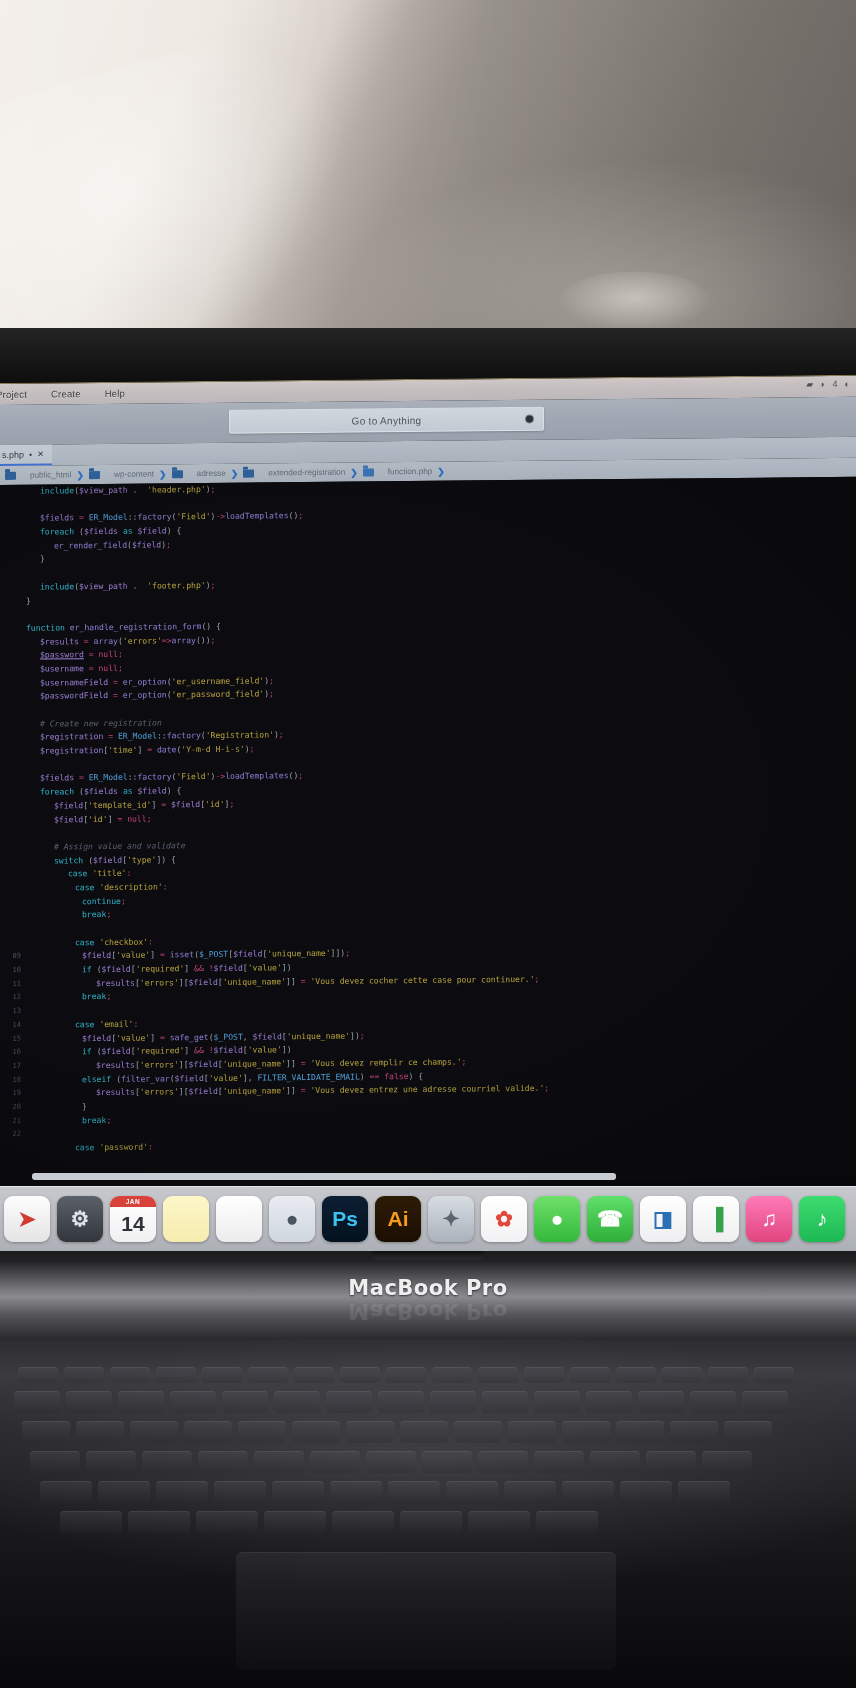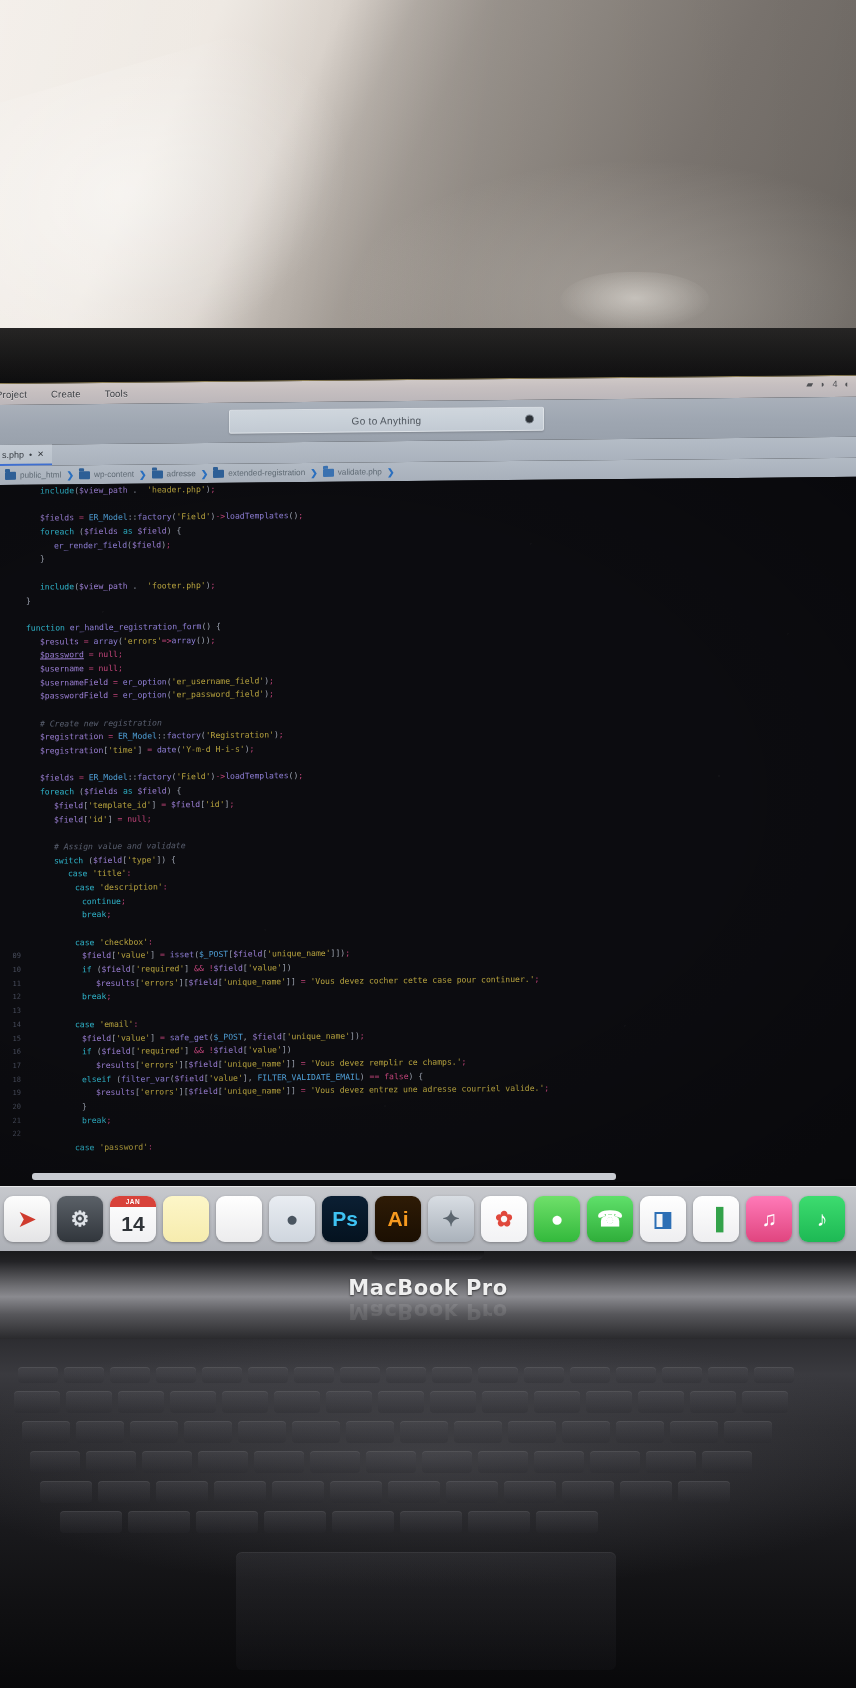--- a/index.html
+++ b/index.html
@@ -99,21 +99,21 @@
   }
   .tab .t-name{ font-size:9px; color:#353a40; }
   .tab .t-mod{ font-size:9px; color:#353a40; }
   .tab .t-close{ font-size:8px; color:#2a2e33; }
 
   .breadcrumb{
     position:absolute; left:0; top:83px; width:856px; height:19px;
     background:linear-gradient(180deg,#b2bac4 0%,#a8b0bb 100%);
     display:flex; align-items:center; padding-left:2px; gap:0px;
   }
-  .crumb{ display:flex; align-items:center; gap:4px; padding:0 3px; }
+  .crumb{ display:flex; align-items:center; gap:14px; padding:0 3px; }
   .crumb .fi{
     width:11px; height:8px; border-radius:1px; position:relative;
     background:#2e5f96; flex:none;
   }
   .crumb .fi:before{
     content:""; position:absolute; left:0; top:-2.5px; width:5px; height:3px;
     background:#2e5f96; border-radius:1px 1px 0 0;
   }
   .crumb .fi.blue2{ background:#3a71b0; }
   .crumb .fi.blue2:before{ background:#3a71b0; }
@@ -250,21 +250,21 @@
 <div id="bezel">
   <div id="bezelTopGlow"></div>
 </div>
 
 <div id="editor">
  <div id="editorInner">
 
   <div class="menubar">
     <span class="mi">Project</span>
     <span class="mi">Create</span>
-    <span class="mi">Tools</span>
+    <span class="mi">Help</span>
     <span class="traybar">
       <span class="tray-ico">▰</span>
       <span class="tray-ico">◗</span>
       <span class="tray-ico">4</span>
       <span class="tray-ico">◐</span>
     </span>
   </div>
 
   <div class="toolbar">
     <div class="gotoanything">
@@ -297,21 +297,21 @@
           <span class="ctext">adresse</span>
         </span>
         <span class="chev">❯</span>
         <span class="crumb">
           <span class="fi"></span>
           <span class="ctext">extended-registration</span>
         </span>
         <span class="chev">❯</span>
         <span class="crumb">
           <span class="fi blue2"></span>
-          <span class="ctext">validate.php</span>
+          <span class="ctext">function.php</span>
         </span>
         <span class="chev">❯</span>
       </div>
 
   <div id="codewrap">
     <div class="gutter"></div>
     <div class="code" id="codebody"><div class="ln"><span class="lnum"></span><span class="ltxt" style="left: 40px;"><span class="c-def">include</span><span class="c-pn">(</span><span class="c-var">$view_path</span> <span class="c-pn">.</span>  <span class="c-str">'header.php'</span><span class="c-pn">)</span><span class="c-op">;</span></span></div><div class="ln"><span class="lnum"></span><span class="ltxt" style="left: 26px;"></span></div><div class="ln"><span class="lnum"></span><span class="ltxt" style="left: 40px;"><span class="c-var">$fields</span> <span class="c-op">=</span> <span class="c-cls">ER_Model</span><span class="c-pn">::</span><span class="c-fn">factory</span><span class="c-pn">(</span><span class="c-str">'Field'</span><span class="c-pn">)</span><span class="c-op">-&gt;</span><span class="c-fn">loadTemplates</span><span class="c-pn">()</span><span class="c-op">;</span></span></div><div class="ln"><span class="lnum"></span><span class="ltxt" style="left: 40px;"><span class="c-def">foreach</span> <span class="c-pn">(</span><span class="c-var">$fields</span> <span class="c-def">as</span> <span class="c-var">$field</span><span class="c-pn">)</span> <span class="c-pn">{</span></span></div><div class="ln"><span class="lnum"></span><span class="ltxt" style="left: 54px;"><span class="c-fn">er_render_field</span><span class="c-pn">(</span><span class="c-var">$field</span><span class="c-pn">)</span><span class="c-op">;</span></span></div><div class="ln"><span class="lnum"></span><span class="ltxt" style="left: 40px;"><span class="c-pn">}</span></span></div><div class="ln"><span class="lnum"></span><span class="ltxt" style="left: 26px;"></span></div><div class="ln"><span class="lnum"></span><span class="ltxt" style="left: 40px;"><span class="c-def">include</span><span class="c-pn">(</span><span class="c-var">$view_path</span> <span class="c-pn">.</span>  <span class="c-str">'footer.php'</span><span class="c-pn">)</span><span class="c-op">;</span></span></div><div class="ln"><span class="lnum"></span><span class="ltxt" style="left: 26px;"><span class="c-pn">}</span></span></div><div class="ln"><span class="lnum"></span><span class="ltxt" style="left: 26px;"></span></div><div class="ln"><span class="lnum"></span><span class="ltxt" style="left: 26px;"><span class="c-def">function</span> <span class="c-fn">er_handle_registration_form</span><span class="c-pn">()</span> <span class="c-pn">{</span></span></div><div class="ln"><span class="lnum"></span><span class="ltxt" style="left: 40px;"><span class="c-var">$results</span> <span class="c-op">=</span> <span class="c-fn">array</span><span class="c-pn">(</span><span class="c-str">'errors'</span><span class="c-op">=&gt;</span><span class="c-fn">array</span><span class="c-pn">())</span><span class="c-op">;</span></span></div><div class="ln"><span class="lnum"></span><span class="ltxt" style="left: 40px;"><span class="c-var" style="text-decoration:underline">$password</span> <span class="c-op">=</span> <span class="c-cnst">null</span><span class="c-op">;</span></span></div><div class="ln"><span class="lnum"></span><span class="ltxt" style="left: 40px;"><span class="c-var">$username</span> <span class="c-op">=</span> <span class="c-cnst">null</span><span class="c-op">;</span></span></div><div class="ln"><span class="lnum"></span><span class="ltxt" style="left: 40px;"><span class="c-var">$usernameField</span> <span class="c-op">=</span> <span class="c-fn">er_option</span><span class="c-pn">(</span><span class="c-str">'er_username_field'</span><span class="c-pn">)</span><span class="c-op">;</span></span></div><div class="ln"><span class="lnum"></span><span class="ltxt" style="left: 40px;"><span class="c-var">$passwordField</span> <span class="c-op">=</span> <span class="c-fn">er_option</span><span class="c-pn">(</span><span class="c-str">'er_password_field'</span><span class="c-pn">)</span><span class="c-op">;</span></span></div><div class="ln"><span class="lnum"></span><span class="ltxt" style="left: 26px;"></span></div><div class="ln"><span class="lnum"></span><span class="ltxt" style="left: 40px;"><span class="c-cm"># Create new registration</span></span></div><div class="ln"><span class="lnum"></span><span class="ltxt" style="left: 40px;"><span class="c-var">$registration</span> <span class="c-op">=</span> <span class="c-cls">ER_Model</span><span class="c-pn">::</span><span class="c-fn">factory</span><span class="c-pn">(</span><span class="c-str">'Registration'</span><span class="c-pn">)</span><span class="c-op">;</span></span></div><div class="ln"><span class="lnum"></span><span class="ltxt" style="left: 40px;"><span class="c-var">$registration</span><span class="c-pn">[</span><span class="c-str">'time'</span><span class="c-pn">]</span> <span class="c-op">=</span> <span class="c-fn">date</span><span class="c-pn">(</span><span class="c-str">'Y-m-d H-i-s'</span><span class="c-pn">)</span><span class="c-op">;</span></span></div><div class="ln"><span class="lnum"></span><span class="ltxt" style="left: 26px;"></span></div><div class="ln"><span class="lnum"></span><span class="ltxt" style="left: 40px;"><span class="c-var">$fields</span> <span class="c-op">=</span> <span class="c-cls">ER_Model</span><span class="c-pn">::</span><span class="c-fn">factory</span><span class="c-pn">(</span><span class="c-str">'Field'</span><span class="c-pn">)</span><span class="c-op">-&gt;</span><span class="c-fn">loadTemplates</span><span class="c-pn">()</span><span class="c-op">;</span></span></div><div class="ln"><span class="lnum"></span><span class="ltxt" style="left: 40px;"><span class="c-def">foreach</span> <span class="c-pn">(</span><span class="c-var">$fields</span> <span class="c-def">as</span> <span class="c-var">$field</span><span class="c-pn">)</span> <span class="c-pn">{</span></span></div><div class="ln"><span class="lnum"></span><span class="ltxt" style="left: 54px;"><span class="c-var">$field</span><span class="c-pn">[</span><span class="c-str">'template_id'</span><span class="c-pn">]</span> <span class="c-op">=</span> <span class="c-var">$field</span><span class="c-pn">[</span><span class="c-str">'id'</span><span class="c-pn">]</span><span class="c-op">;</span></span></div><div class="ln"><span class="lnum"></span><span class="ltxt" style="left: 54px;"><span class="c-var">$field</span><span class="c-pn">[</span><span class="c-str">'id'</span><span class="c-pn">]</span> <span class="c-op">=</span> <span class="c-cnst">null</span><span class="c-op">;</span></span></div><div class="ln"><span class="lnum"></span><span class="ltxt" style="left: 26px;"></span></div><div class="ln"><span class="lnum"></span><span class="ltxt" style="left: 54px;"><span class="c-cm"># Assign value and validate</span></span></div><div class="ln"><span class="lnum"></span><span class="ltxt" style="left: 54px;"><span class="c-def">switch</span> <span class="c-pn">(</span><span class="c-var">$field</span><span class="c-pn">[</span><span class="c-str">'type'</span><span class="c-pn">])</span> <span class="c-pn">{</span></span></div><div class="ln"><span class="lnum"></span><span class="ltxt" style="left: 68px;"><span class="c-def">case</span> <span class="c-str">'title'</span><span class="c-op">:</span></span></div><div class="ln"><span class="lnum"></span><span class="ltxt" style="left: 75px;"><span class="c-def">case</span> <span class="c-str">'description'</span><span class="c-op">:</span></span></div><div class="ln"><span class="lnum"></span><span class="ltxt" style="left: 82px;"><span class="c-def">continue</span><span class="c-op">;</span></span></div><div class="ln"><span class="lnum"></span><span class="ltxt" style="left: 82px;"><span class="c-def">break</span><span class="c-op">;</span></span></div><div class="ln"><span class="lnum"></span><span class="ltxt" style="left: 26px;"></span></div><div class="ln"><span class="lnum"></span><span class="ltxt" style="left: 75px;"><span class="c-def">case</span> <span class="c-str">'checkbox'</span><span class="c-op">:</span></span></div><div class="ln"><span class="lnum">09</span><span class="ltxt" style="left: 82px;"><span class="c-var">$field</span><span class="c-pn">[</span><span class="c-str">'value'</span><span class="c-pn">]</span> <span class="c-op">=</span> <span class="c-fn">isset</span><span class="c-pn">(</span><span class="c-cls">$_POST</span><span class="c-pn">[</span><span class="c-var">$field</span><span class="c-pn">[</span><span class="c-str">'unique_name'</span><span class="c-pn">]])</span><span class="c-op">;</span></span></div><div class="ln"><span class="lnum">10</span><span class="ltxt" style="left: 82px;"><span class="c-def">if</span> <span class="c-pn">(</span><span class="c-var">$field</span><span class="c-pn">[</span><span class="c-str">'required'</span><span class="c-pn">]</span> <span class="c-op">&amp;&amp;</span> <span class="c-op">!</span><span class="c-var">$field</span><span class="c-pn">[</span><span class="c-str">'value'</span><span class="c-pn">])</span></span></div><div class="ln"><span class="lnum">11</span><span class="ltxt" style="left: 96px;"><span class="c-var">$results</span><span class="c-pn">[</span><span class="c-str">'errors'</span><span class="c-pn">][</span><span class="c-var">$field</span><span class="c-pn">[</span><span class="c-str">'unique_name'</span><span class="c-pn">]]</span> <span class="c-op">=</span> <span class="c-str">'Vous devez cocher cette case pour continuer.'</span><span class="c-op">;</span></span></div><div class="ln"><span class="lnum">12</span><span class="ltxt" style="left: 82px;"><span class="c-def">break</span><span class="c-op">;</span></span></div><div class="ln"><span class="lnum">13</span><span class="ltxt" style="left: 26px;"></span></div><div class="ln"><span class="lnum">14</span><span class="ltxt" style="left: 75px;"><span class="c-def">case</span> <span class="c-str">'email'</span><span class="c-op">:</span></span></div><div class="ln"><span class="lnum">15</span><span class="ltxt" style="left: 82px;"><span class="c-var">$field</span><span class="c-pn">[</span><span class="c-str">'value'</span><span class="c-pn">]</span> <span class="c-op">=</span> <span class="c-fn">safe_get</span><span class="c-pn">(</span><span class="c-cls">$_POST</span><span class="c-pn">,</span> <span class="c-var">$field</span><span class="c-pn">[</span><span class="c-str">'unique_name'</span><span class="c-pn">])</span><span class="c-op">;</span></span></div><div class="ln"><span class="lnum">16</span><span class="ltxt" style="left: 82px;"><span class="c-def">if</span> <span class="c-pn">(</span><span class="c-var">$field</span><span class="c-pn">[</span><span class="c-str">'required'</span><span class="c-pn">]</span> <span class="c-op">&amp;&amp;</span> <span class="c-op">!</span><span class="c-var">$field</span><span class="c-pn">[</span><span class="c-str">'value'</span><span class="c-pn">])</span></span></div><div class="ln"><span class="lnum">17</span><span class="ltxt" style="left: 96px;"><span class="c-var">$results</span><span class="c-pn">[</span><span class="c-str">'errors'</span><span class="c-pn">][</span><span class="c-var">$field</span><span class="c-pn">[</span><span class="c-str">'unique_name'</span><span class="c-pn">]]</span> <span class="c-op">=</span> <span class="c-str">'Vous devez remplir ce champs.'</span><span class="c-op">;</span></span></div><div class="ln"><span class="lnum">18</span><span class="ltxt" style="left: 82px;"><span class="c-def">elseif</span> <span class="c-pn">(</span><span class="c-fn">filter_var</span><span class="c-pn">(</span><span class="c-var">$field</span><span class="c-pn">[</span><span class="c-str">'value'</span><span class="c-pn">]</span><span class="c-pn">,</span> <span class="c-cls">FILTER_VALIDATE_EMAIL</span><span class="c-pn">)</span> <span class="c-op">==</span> <span class="c-cnst">false</span><span class="c-pn">)</span> <span class="c-pn">{</span></span></div><div class="ln"><span class="lnum">19</span><span class="ltxt" style="left: 96px;"><span class="c-var">$results</span><span class="c-pn">[</span><span class="c-str">'errors'</span><span class="c-pn">][</span><span class="c-var">$field</span><span class="c-pn">[</span><span class="c-str">'unique_name'</span><span class="c-pn">]]</span> <span class="c-op">=</span> <span class="c-str">'Vous devez entrez une adresse courriel valide.'</span><span class="c-op">;</span></span></div><div class="ln"><span class="lnum">20</span><span class="ltxt" style="left: 82px;"><span class="c-pn">}</span></span></div><div class="ln"><span class="lnum">21</span><span class="ltxt" style="left: 82px;"><span class="c-def">break</span><span class="c-op">;</span></span></div><div class="ln"><span class="lnum">22</span><span class="ltxt" style="left: 26px;"></span></div><div class="ln"><span class="lnum"></span><span class="ltxt" style="left: 75px;"><span class="c-def">case</span> <span class="c-str">'password'</span><span class="c-op">:</span></span></div></div>
     <div id="codegrain"></div>
     <div id="codevig"></div>
   </div>

